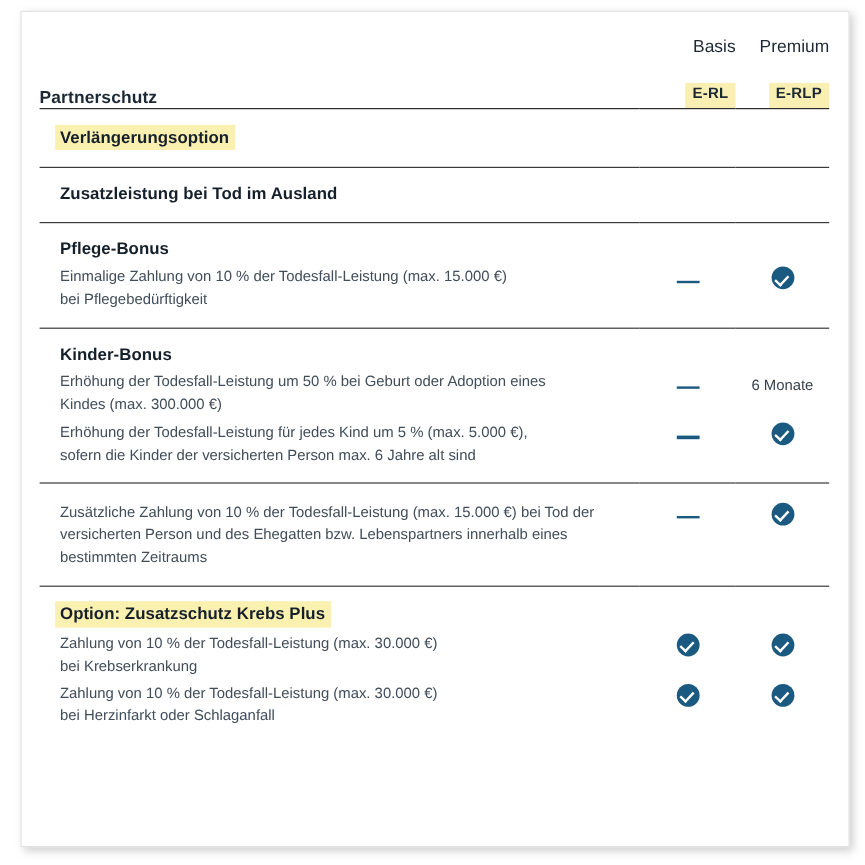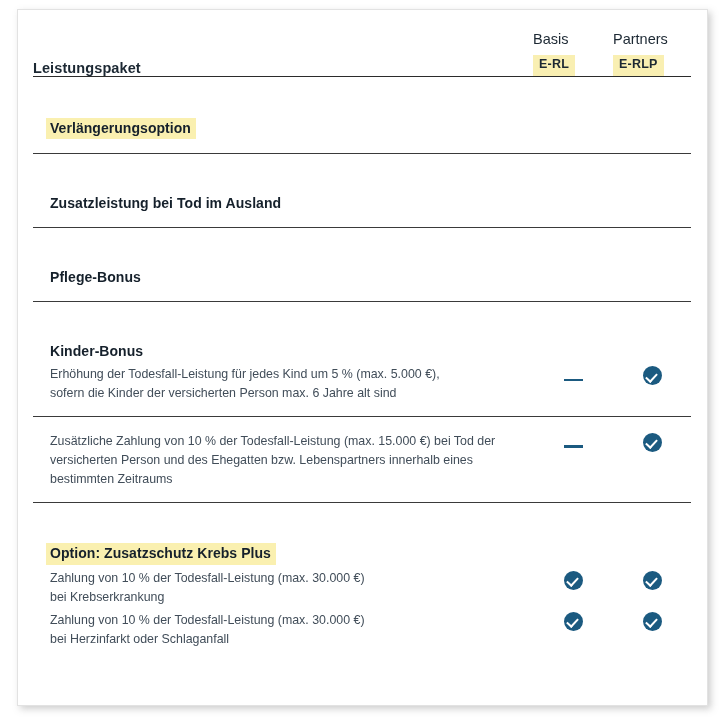--- a/index.html
+++ b/index.html
@@ -45,30 +45,30 @@
   .head-row td { vertical-align: bottom; padding: 0; }
 
   .hdr-pkg {
     font-size: 14.5px;
     font-weight: bold;
     color: #1c2833;
     padding: 0 0 6px 17px;
     letter-spacing: .1px;
   }
   .hdr-plan {
-    text-align: left;
+    text-align: right;
     padding-bottom: 6px;
   }
   .plan-name {
     font-size: 14.5px;
     color: #1c2833;
     line-height: 1.1;
     padding-top: 22px;
   }
-  .plan-badge-wrap { margin-top: 6px; }
+  .plan-badge-wrap { margin-top: 21px; }
   .plan-badge {
     display: inline-block;
     background: #f9efb2;
     color: #1c2833;
     font-size: 12.5px;
     font-weight: bold;
     line-height: 1.25;
     padding: 2px 6px 3px 6px;
     letter-spacing: .2px;
   }
@@ -87,21 +87,20 @@
 
   
   .sec-head td { padding: 0 0 2px 17px; }
   .sec-title {
     font-size: 14px;
     font-weight: bold;
     color: #15202b;
     display: inline-block;
     line-height: 1.35;
     letter-spacing: .05px;
-    margin-top: 28px;
   }
   .sec-title.hl {
     background: #faf0b0;
     padding: 1px 5px 2px 4px;
     margin-left: -4px;
   }
 
   
   .feat td { vertical-align: top; padding: 0; }
   .feat .desc {
@@ -155,27 +154,27 @@
   <div class="card">
     <div class="card-inner">
       <table class="cmp">
         <colgroup>
           <col class="c-desc">
             <col class="c-basis">
             <col class="c-prem">
         </colgroup>
         <tbody id="table-body">
             <tr class="head-row">
-              <td class="hdr-pkg">Leistungspaket</td>
+              <td class="hdr-pkg">Partnerschutz</td>
               <td class="hdr-plan">
                 <div class="plan-name">Basis</div>
                 <div class="plan-badge-wrap"><span class="plan-badge">E-RL</span></div>
               </td>
               <td class="hdr-plan">
-                <div class="plan-name">Partners</div>
+                <div class="plan-name">Premium</div>
                 <div class="plan-badge-wrap"><span class="plan-badge">E-RLP</span></div>
               </td>
             </tr>
             <tr class="rule">
               <td colspan="3"></td>
             </tr>
             <tr class="spacer-top">
               <td colspan="3"></td>
             </tr>
             <tr class="sec-head">
@@ -198,31 +197,41 @@
             </tr>
             <tr class="rule thin">
               <td colspan="3"></td>
             </tr>
             <tr class="spacer-top">
               <td colspan="3"></td>
             </tr>
             <tr class="sec-head">
               <td colspan="3"><span class="sec-title">Pflege-Bonus</span></td>
             </tr>
+            <tr class="feat">
+              <td class="desc">Einmalige Zahlung von 10 % der Todesfall-Leistung (max. 15.000 €)<br>bei Pflegebedürftigkeit</td>
+              <td class="mark"><span class="dash"></span></td>
+              <td class="mark"><span class="chk"></span></td>
+            </tr>
             <tr class="spacer-bot">
               <td colspan="3"></td>
             </tr>
             <tr class="rule thin">
               <td colspan="3"></td>
             </tr>
             <tr class="spacer-top">
               <td colspan="3"></td>
             </tr>
             <tr class="sec-head">
               <td colspan="3"><span class="sec-title">Kinder-Bonus</span></td>
+            </tr>
+            <tr class="feat">
+              <td class="desc">Erhöhung der Todesfall-Leistung um 50 % bei Geburt oder Adoption eines<br>Kindes (max. 300.000 €)</td>
+              <td class="mark"><span class="dash"></span></td>
+              <td class="mark"><span class="txtmark">6 Monate</span></td>
             </tr>
             <tr class="feat">
               <td class="desc">Erhöhung der Todesfall-Leistung für jedes Kind um 5 % (max. 5.000 €),<br>sofern die Kinder der versicherten Person max. 6 Jahre alt sind</td>
               <td class="mark"><span class="dash"></span></td>
               <td class="mark"><span class="chk"></span></td>
             </tr>
             <tr class="spacer-bot">
               <td colspan="3"></td>
             </tr>
             <tr class="rule thin">

